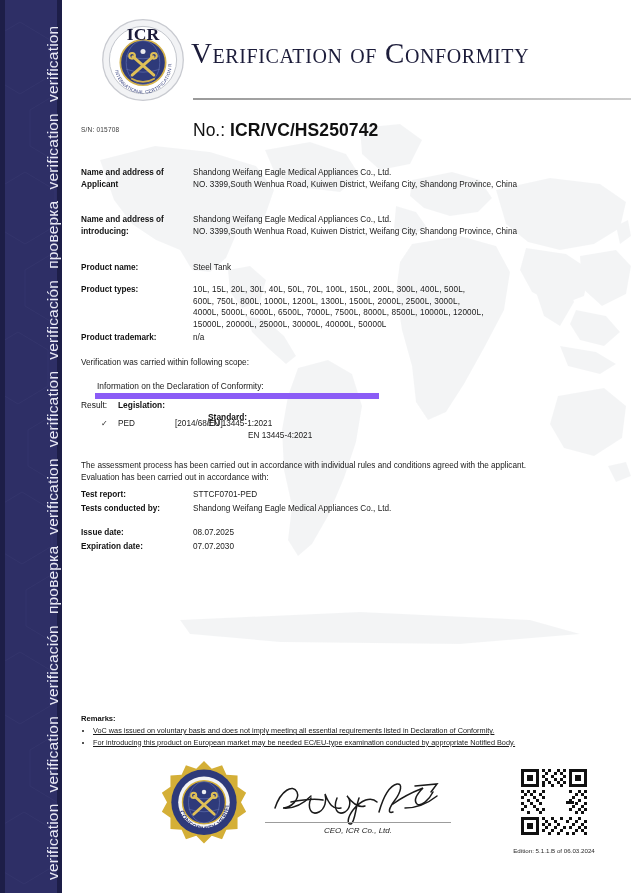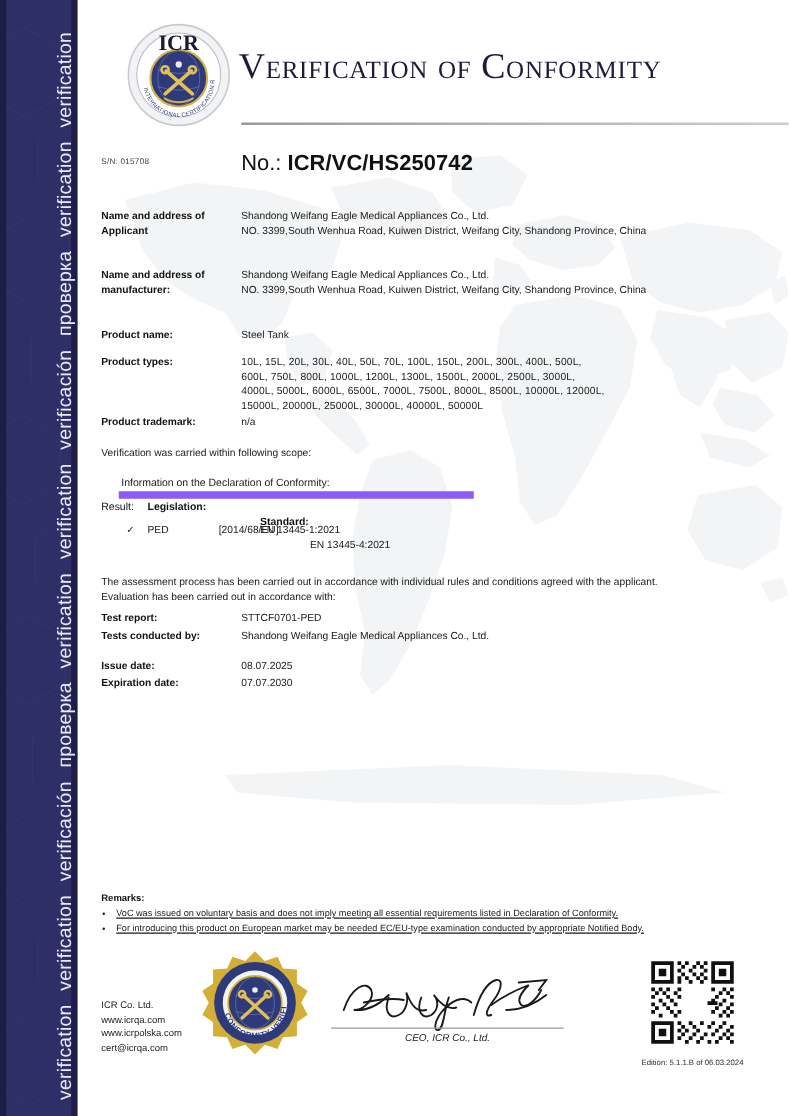--- a/index.html
+++ b/index.html
@@ -405,21 +405,21 @@
       </div>
       <div class="value">
         <span>Shandong Weifang Eagle Medical Appliances Co., Ltd.</span>
         <span class="v2">NO. 3399,South Wenhua Road, Kuiwen District, Weifang City, Shandong Province, China</span>
       </div>
     </div>
 
     <div class="row" style="top:214px;">
       <div class="label">
         <span>Name and address of</span>
-        <span class="l2">manufacturer:</span>
+        <span class="l2">introducing:</span>
       </div>
       <div class="value">
         <span>Shandong Weifang Eagle Medical Appliances Co., Ltd.</span>
         <span class="v2">NO. 3399,South Wenhua Road, Kuiwen District, Weifang City, Shandong Province, China</span>
       </div>
     </div>
 
     <div class="row" style="top:262px;">
       <div class="label">Product name:</div>
       <div class="value">Steel Tank</div>
@@ -504,26 +504,20 @@
       </g>
       <circle cx="38" cy="40" r="3" fill="none" stroke="#e0c057" stroke-width="2.2"></circle>
       <circle cx="62" cy="40" r="3" fill="none" stroke="#e0c057" stroke-width="2.2"></circle>
       <circle cx="50" cy="36" r="2.6" fill="#eceef3"></circle>
       <path id="sealpath" d="M21 52 A29 29 0 0 0 79 52" fill="none"></path>
       <text font-family="Liberation Sans, sans-serif" font-size="7.4" font-weight="bold" fill="#2e3a7a" letter-spacing="0.6">
         <textPath href="#sealpath" startOffset="7%">CONFORMITY VERIFIED</textPath>
       </text>
     </svg>
 
-    <div id="footer-contact">
-      <div>ICR Co. Ltd.</div>
-      <div>www.icrqa.com</div>
-      <div>www.icrpolska.com</div>
-      <div>cert@icrqa.com</div>
-    </div>
 
     <svg id="signature" viewBox="0 0 190 48">
       <g fill="none" stroke="#1a1a1a" stroke-width="1.5" stroke-linecap="round">
         <path d="M8 30 C14 12, 26 6, 30 14 C33 21, 24 30, 16 30 C26 31, 36 26, 44 18"></path>
         <path d="M24 24 C34 22, 46 20, 56 22"></path>
         <path d="M44 20 C40 30, 44 38, 52 34 C58 31, 60 22, 58 16 C62 26, 66 32, 74 30"></path>
         <path d="M70 20 C66 30, 70 38, 78 34 C84 30, 84 22, 80 18 C86 26, 92 30, 98 28"></path>
         <path d="M92 20 C88 32, 88 44, 84 46 C80 47, 80 40, 86 32 C94 22, 104 18, 110 24"></path>
         <path d="M112 34 C116 20, 122 8, 130 6 C136 5, 134 14, 128 22 C122 30, 120 36, 126 34"></path>
         <path d="M126 26 C134 20, 146 14, 156 10 C150 16, 146 22, 150 26 C154 29, 162 22, 166 14"></path>

